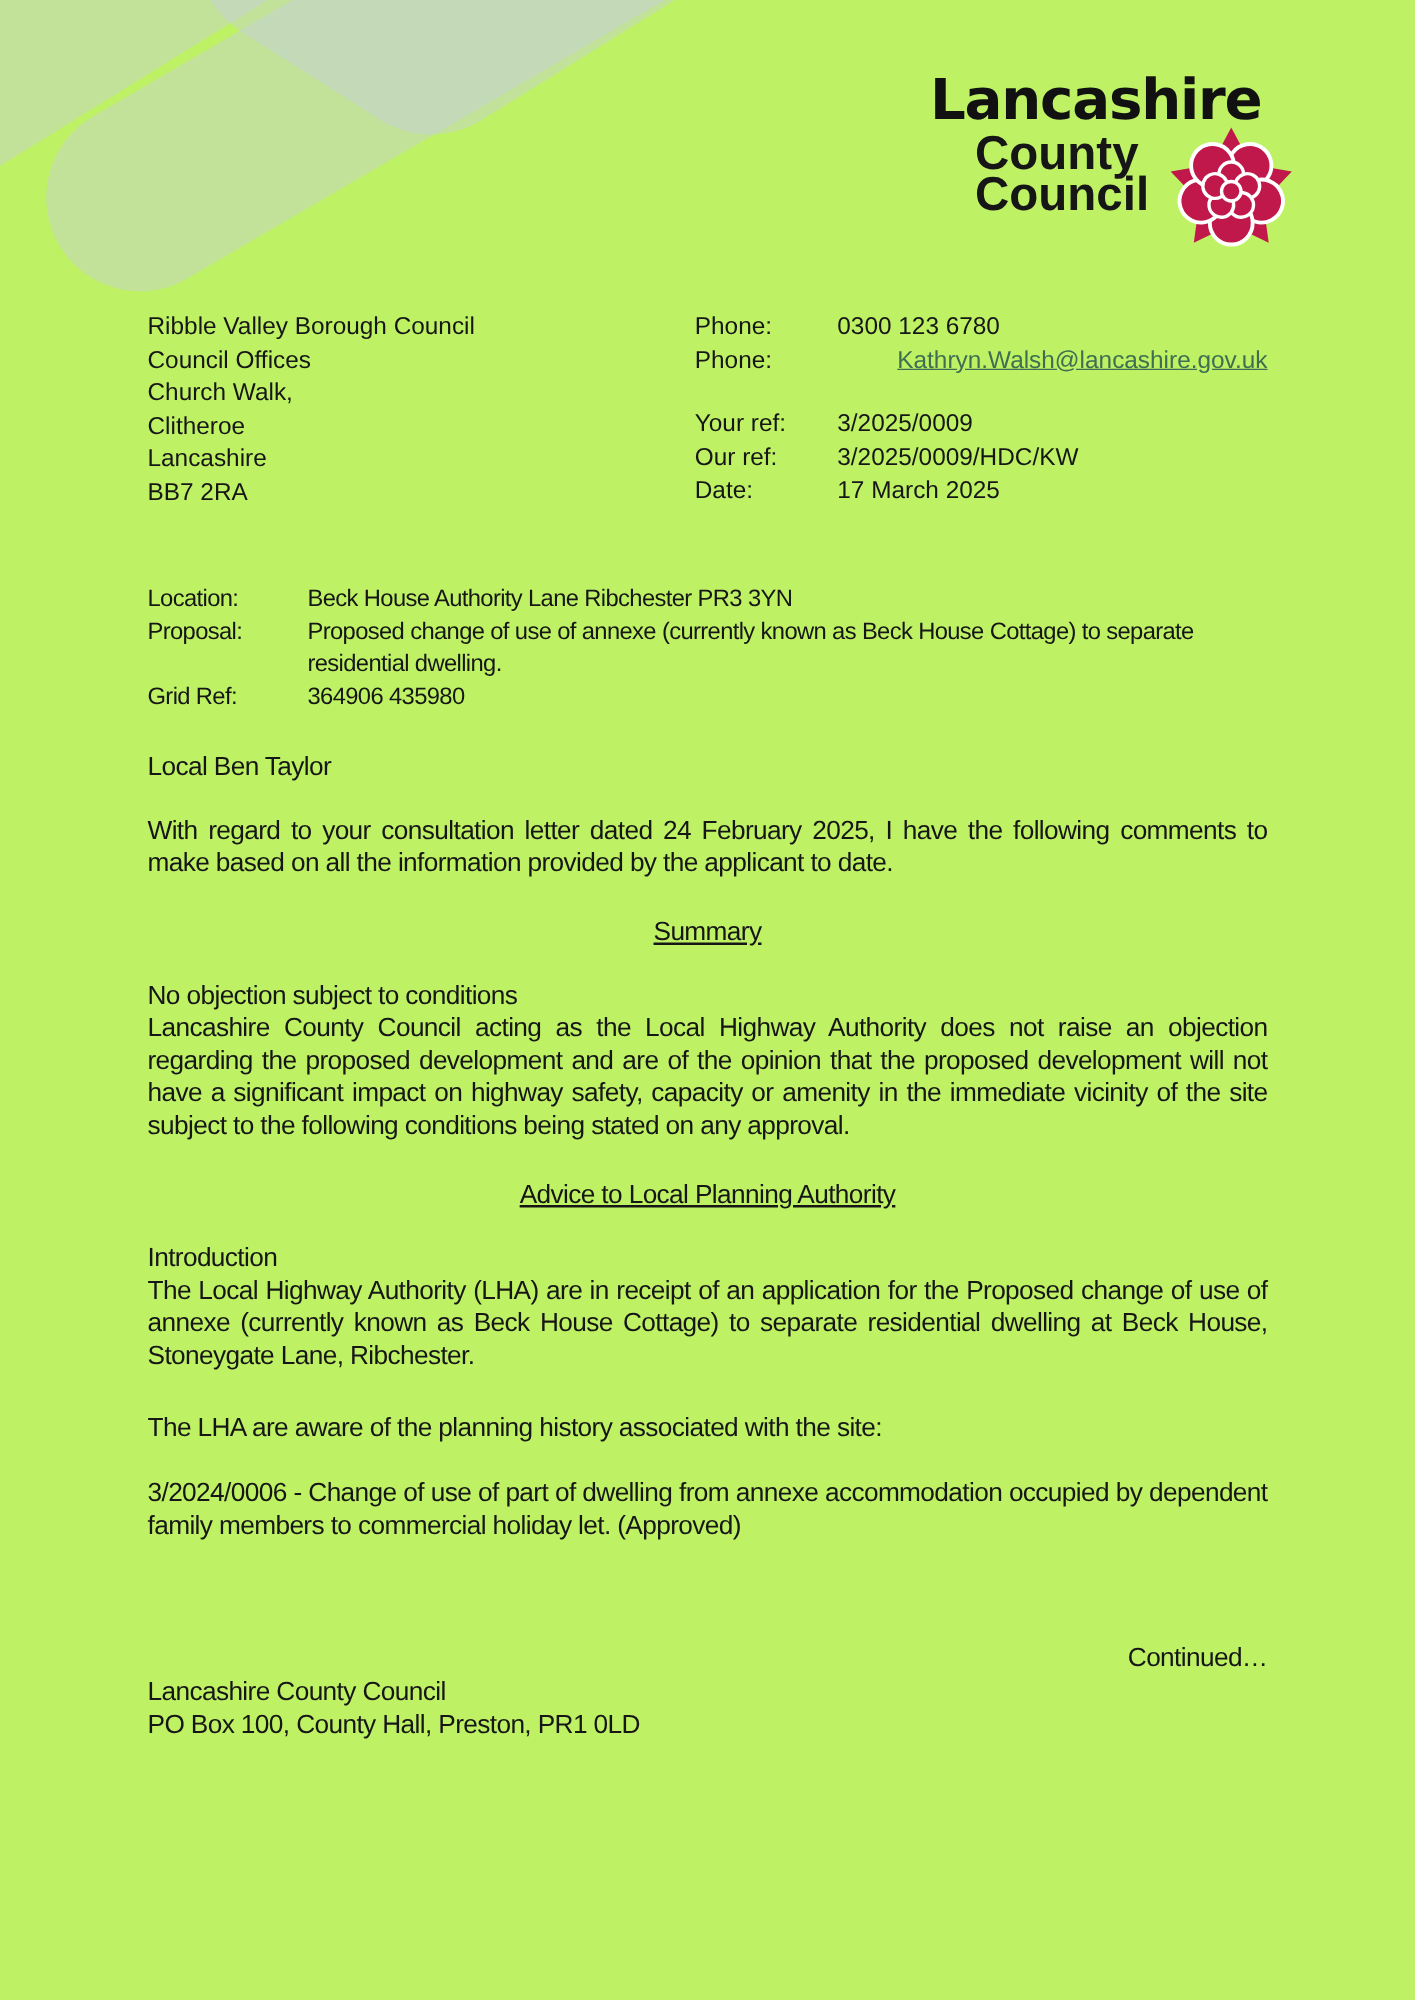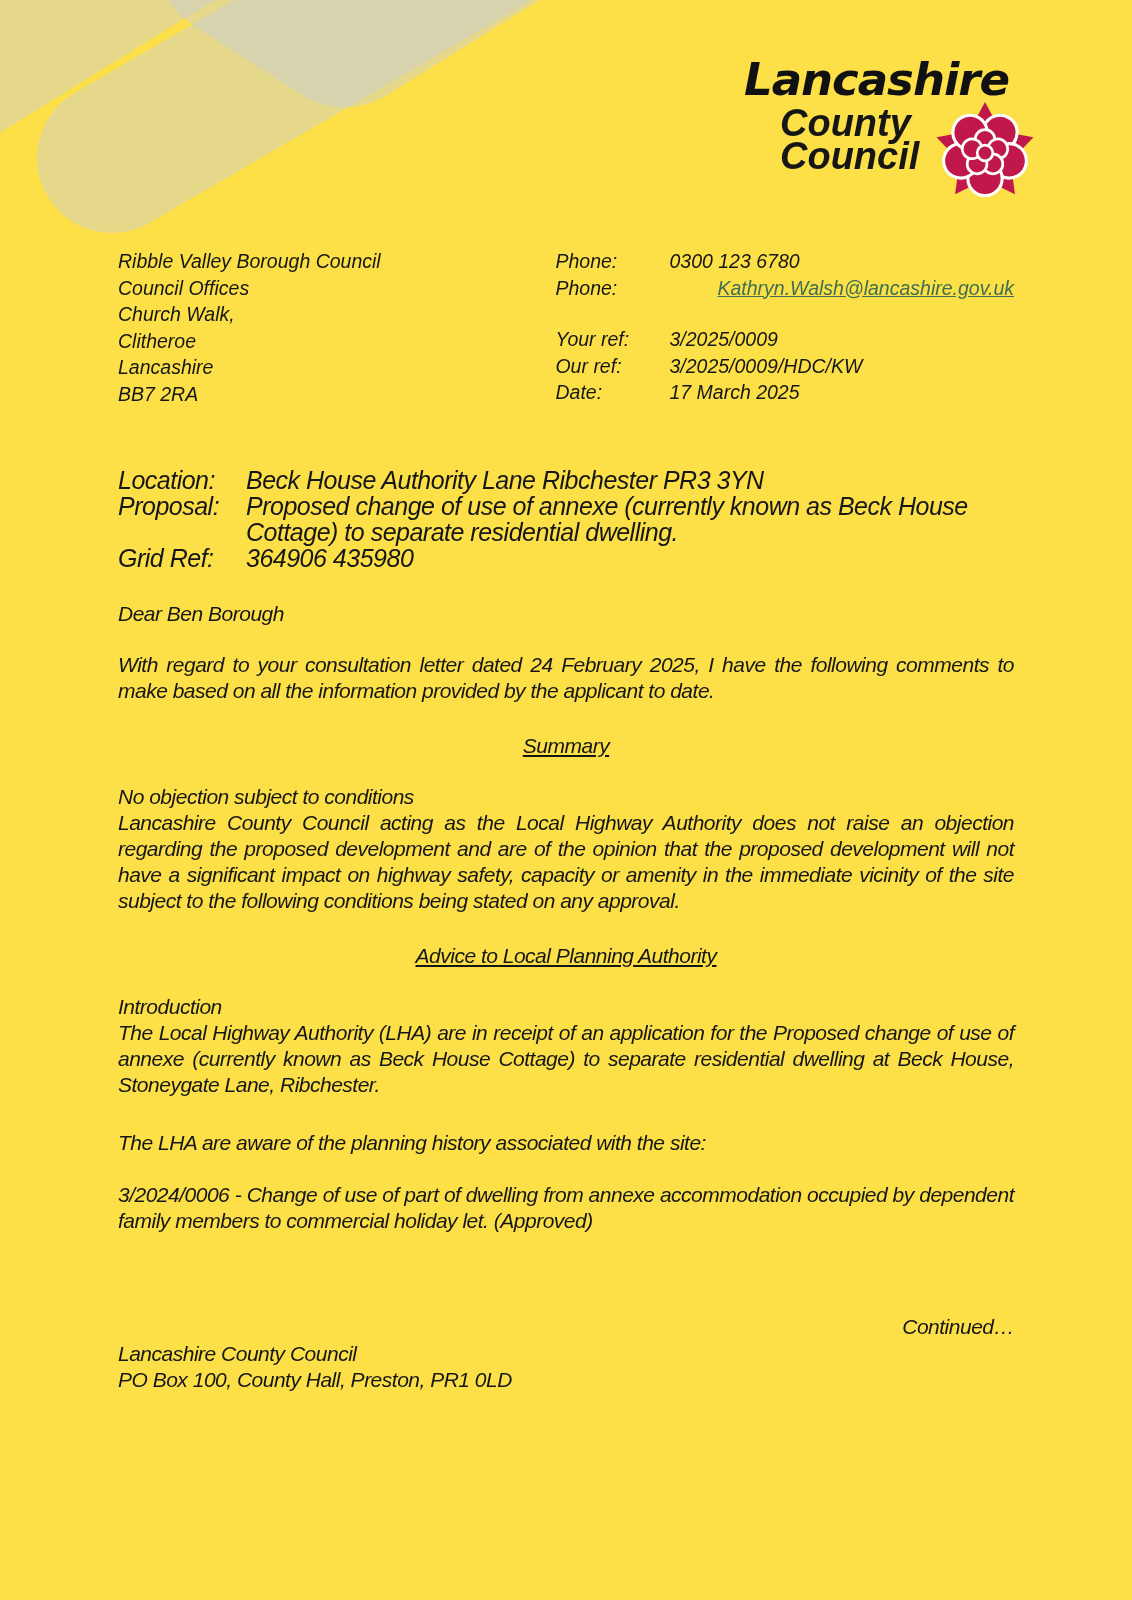--- a/index.html
+++ b/index.html
@@ -1,19 +1,19 @@
 <!DOCTYPE html>
 <html><head>
 <meta charset="utf-8">
 <style>
   html,body { margin:0; padding:0; background:#ffffff; }
   .page {
     position:relative; width:1132px; height:1600px; margin:0 auto;
-    background:#fde047; overflow:hidden;
-    font-family:"Liberation Sans", sans-serif; color:#161616;font-style:italic;
+    background:#bef264; overflow:hidden;
+    font-family:"Liberation Sans", sans-serif; color:#161616;
   }
   
   .deco { position:absolute; top:0; left:0; display:block; }
 
   
   .logo { position:absolute; top:57px; right:86px; width:302px; }
   .logo-wordmark {
     font-family:"DejaVu Sans", sans-serif; font-weight:800;
     font-size:45px; line-height:1; letter-spacing:-1px; color:#111;
     white-space:nowrap;
@@ -27,21 +27,21 @@
   .header-row { display:flex; }
   .recipient { width:462px; font-size:19.5px; line-height:26.5px; }
   .contact { flex:1; font-size:19.5px; line-height:26.5px; }
   .contact-row { display:flex; }
   .contact-label { width:114px; flex:0 0 auto; }
   .contact-spacer { height:25px; }
   .email-link { color:#3f6e52; text-decoration:underline;margin-left:48px; }
 
   .cond { letter-spacing:-0.5px; }
 
-  .application { margin-top:60px; font-size:25px; line-height:26px; display:grid;
+  .application { margin-top:60px; font-size:19px; line-height:26px; display:grid;
                  grid-template-columns:128px 1fr; }
   .app-label { grid-column:1; }
   .app-value { grid-column:2; }
 
   .body { font-size:21px; line-height:26px; }
   .line  { margin:25px 0 0; }
   .para  { margin:25px 0 0; text-align:justify; }
   .para0 { margin:0; text-align:justify; }
   .heading { margin:29px 0 0; text-align:center; text-decoration:underline; }
   .continued { margin-top:80px; text-align:right; }
@@ -129,21 +129,21 @@
     <div class="application cond">
       <div class="app-label">Location:</div>
       <div class="app-value">Beck House Authority Lane Ribchester PR3 3YN</div>
       <div class="app-label">Proposal:</div>
       <div class="app-value">Proposed change of use of annexe (currently known as Beck House Cottage) to separate residential dwelling.</div>
       <div class="app-label">Grid Ref:</div>
       <div class="app-value">364906 435980</div>
     </div>
 
     <div class="body cond">
-      <div class="line" style="margin-top:30px">Dear Ben Borough</div>
+      <div class="line" style="margin-top:30px">Local Ben Taylor</div>
 
       <div class="para">With regard to your consultation letter dated 24 February 2025, I have the following comments to make based on all the information provided by the applicant to date.</div>
 
       <div class="heading">Summary</div>
 
       <div class="line">No objection subject to conditions</div>
       <div class="para0">Lancashire County Council acting as the Local Highway Authority does not raise an objection regarding the proposed development and are of the opinion that the proposed development will not have a significant impact on highway safety, capacity or amenity in the immediate vicinity of the site subject to the following conditions being stated on any approval.</div>
 
       <div class="heading">Advice to Local Planning Authority</div>
 

